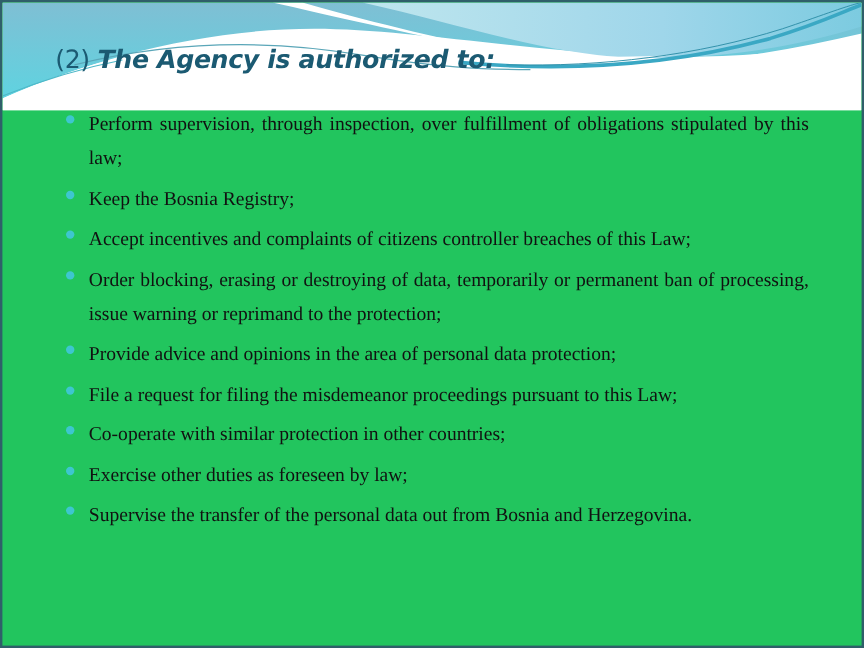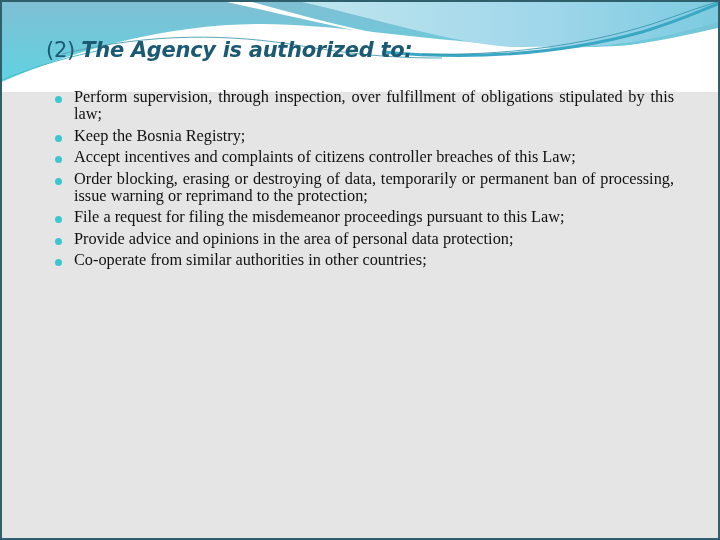--- a/index.html
+++ b/index.html
@@ -5,21 +5,21 @@
     html, body { margin: 0; padding: 0; }
     body {
       width: 720px; height: 540px; overflow: hidden;
       background: #ffffff;
       font-family: "Liberation Serif", "DejaVu Serif", serif;
     }
     .slide {
       position: relative;
       width: 716px; height: 536px;
       border: 2px solid #2f5f6a;
-      background: #e5e5e5;
+      background: #22c55e;
       overflow: hidden;
     }
     .header-art {
       position: absolute; left: 0; top: 0;
       width: 716px; height: 90px;
     }
     .title {
       position: absolute;
       left: 44px; top: 36px;
       margin: 0;
@@ -36,21 +36,21 @@
       position: absolute;
       left: 50px; top: 86px;
       width: 622px;
       margin: 0; padding: 0;
       list-style: none;
     }
     .bullet-item {
       position: relative;
       padding-left: 22px;
       font-size: 16.3px;
-      line-height: 17px;
+      line-height: 29px;
       color: #111111;
       text-align: justify;
       margin-bottom: 4.5px;
     }
     .bullet-dot {
       position: absolute;
       left: 3px; top: 8px;
       width: 7px; height: 7px;
       border-radius: 50%;
       background: #3ec6cf;
@@ -106,25 +106,33 @@
     <li class="bullet-item">
       <span class="bullet-dot"></span>
       <span>Accept incentives and complaints of citizens controller breaches of this Law;</span>
     </li>
     <li class="bullet-item">
       <span class="bullet-dot"></span>
       <span>Order blocking, erasing or destroying of data, temporarily or permanent ban of processing, issue warning or reprimand to the protection;</span>
     </li>
     <li class="bullet-item">
       <span class="bullet-dot"></span>
+      <span>Provide advice and opinions in the area of personal data protection;</span>
+    </li>
+    <li class="bullet-item">
+      <span class="bullet-dot"></span>
       <span>File a request for filing the misdemeanor proceedings pursuant to this Law;</span>
     </li>
     <li class="bullet-item">
       <span class="bullet-dot"></span>
-      <span>Provide advice and opinions in the area of personal data protection;</span>
+      <span>Co-operate with similar protection in other countries;</span>
     </li>
     <li class="bullet-item">
       <span class="bullet-dot"></span>
-      <span>Co-operate from similar authorities in other countries;</span>
+      <span>Exercise other duties as foreseen by law;</span>
+    </li>
+    <li class="bullet-item">
+      <span class="bullet-dot"></span>
+      <span>Supervise the transfer of the personal data out from Bosnia and Herzegovina.</span>
     </li>
   </ul>
 
 </div>
 
 </body></html>

